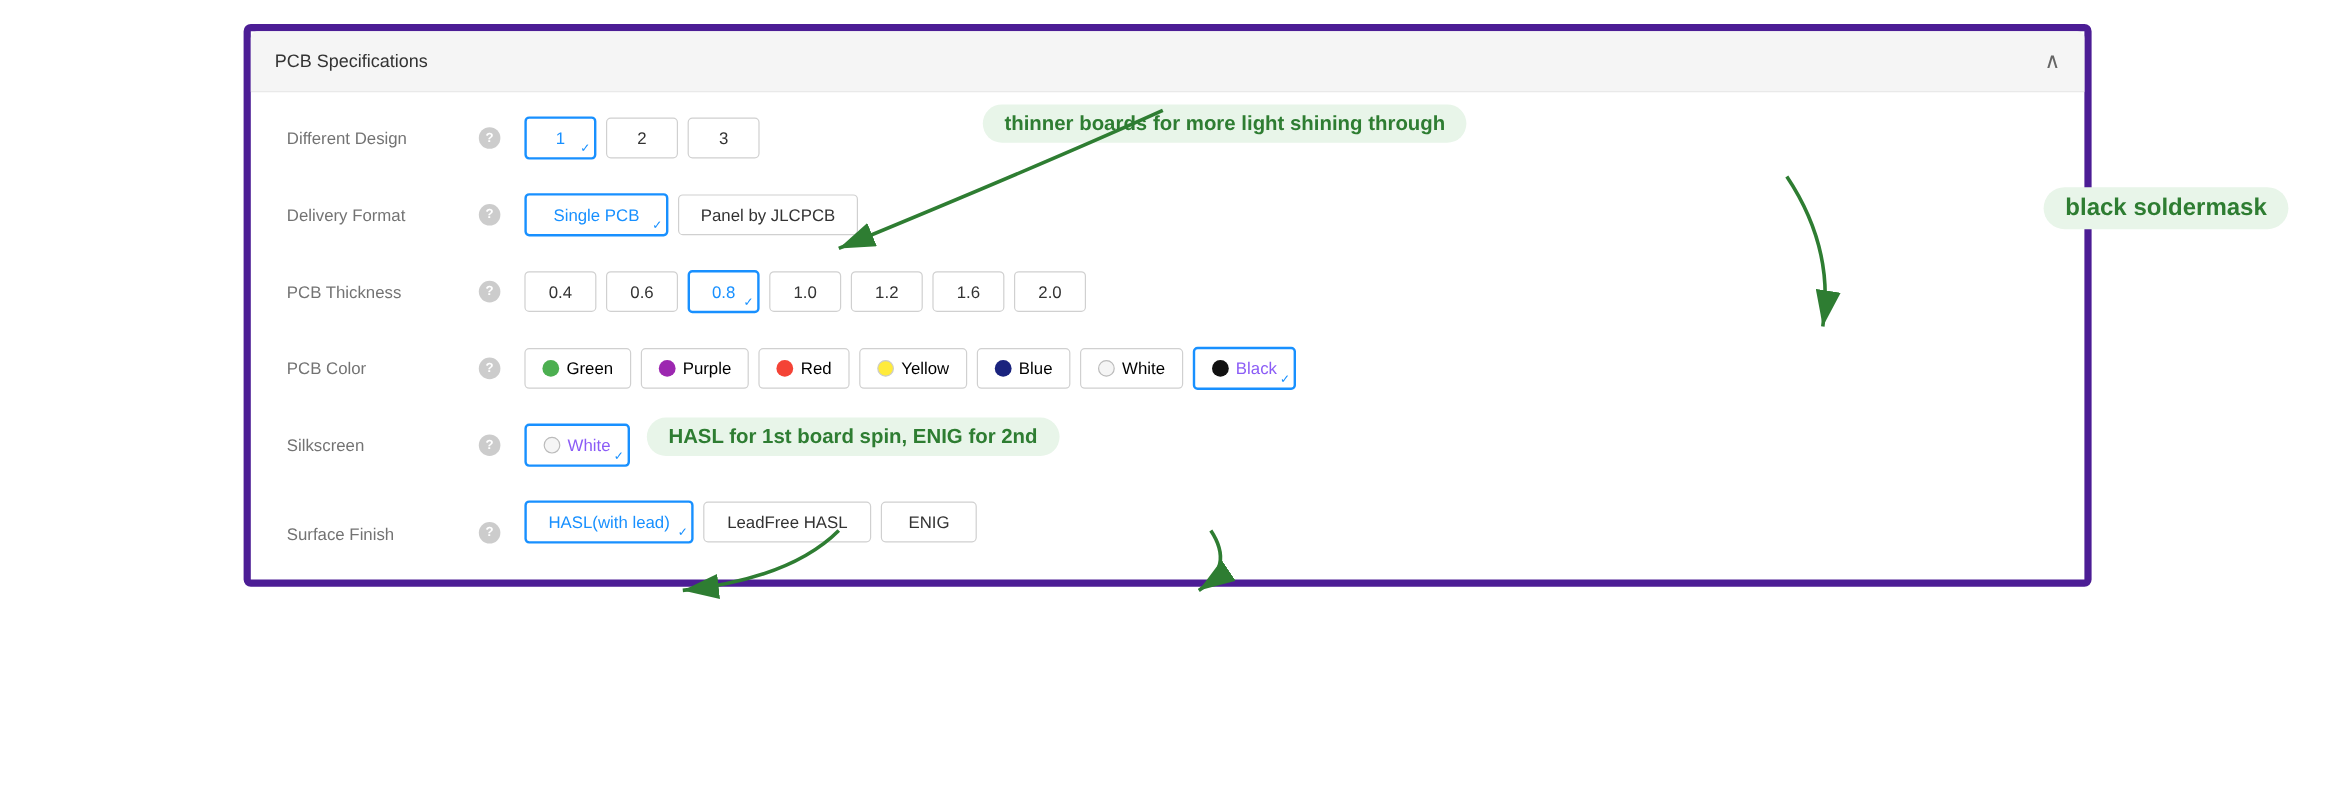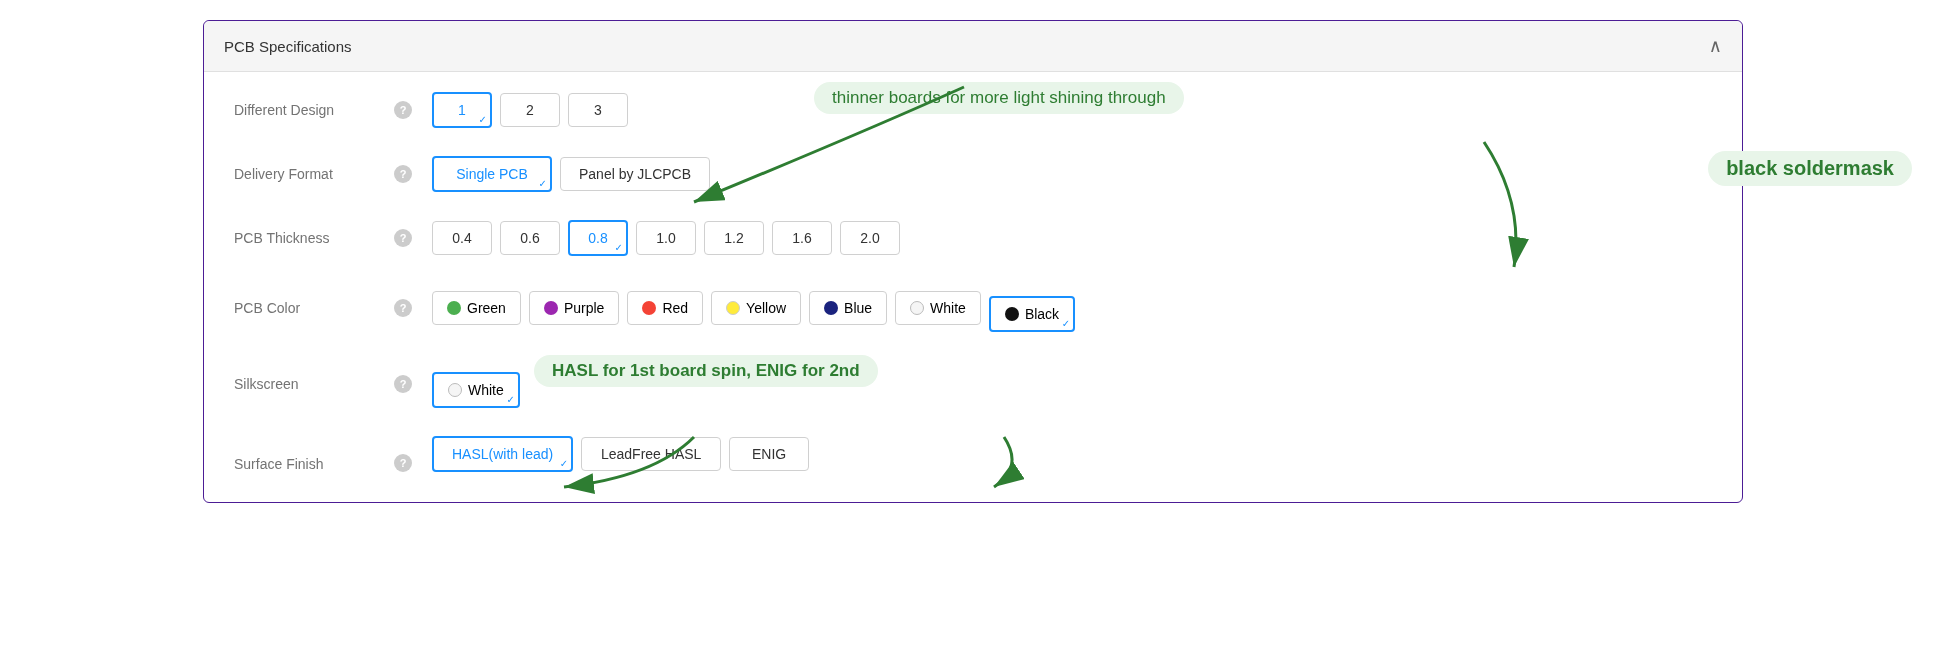--- a/index.html
+++ b/index.html
@@ -4,21 +4,21 @@
   <style>
     * { box-sizing: border-box; margin: 0; padding: 0; }
     body {
       font-family: -apple-system, BlinkMacSystemFont, 'Segoe UI', sans-serif;
       background: #fff;
       font-size: 14px;
       color: #333;
     }
 
     .panel {
-      border: 1px solid #4c1d95;
+      border: 6px solid #4c1d95;
       border-radius: 6px;
       overflow: visible;
       width: 1540px;
       margin: 20px auto;
       background: #fff;
     }
 
     .panel-header {
       display: flex;
       justify-content: space-between;
@@ -126,22 +126,21 @@
       padding: 8px 14px;
       background: #fff;
       cursor: pointer;
       font-size: 14px;
       position: relative;
       white-space: nowrap;
     }
 
     .color-btn.selected {
       border: 2px solid #1890ff;
-      color: #000000;
-      margin-top: 12px;
+      color: #8b5cf6;
     }
 
     .color-btn.selected::after {
       content: '✓';
       position: absolute;
       bottom: 1px;
       right: 3px;
       font-size: 10px;
       color: #1890ff;
     }
@@ -158,21 +157,21 @@
 
     <div class="spec-row">
       <span class="spec-label">Different Design</span>
       <span class="help-icon">?</span>
       <div class="options-group">
         <button class="option-btn selected">1</button>
         <button class="option-btn">2</button>
         <button class="option-btn">3</button>
       </div>
 
-      <div style="position:absolute; left:580px; top:-10px; background:#e8f5e9; border-radius:20px; padding:6px 18px; color:#2e7d32; font-size:17px; font-weight:400; white-space:nowrap;">
+      <div style="position:absolute; left:580px; top:-10px; background:#e8f5e9; border-radius:20px; padding:6px 18px; color:#2e7d32; font-size:17px; font-weight:700; white-space:nowrap;">
         thinner boards for more light shining through
       </div>
     </div>
 
     <div class="spec-row">
       <span class="spec-label">Delivery Format</span>
       <span class="help-icon">?</span>
       <div class="options-group">
         <button class="option-btn selected" style="min-width:120px;">Single PCB</button>
         <button class="option-btn" style="min-width:150px;">Panel by JLCPCB</button>

